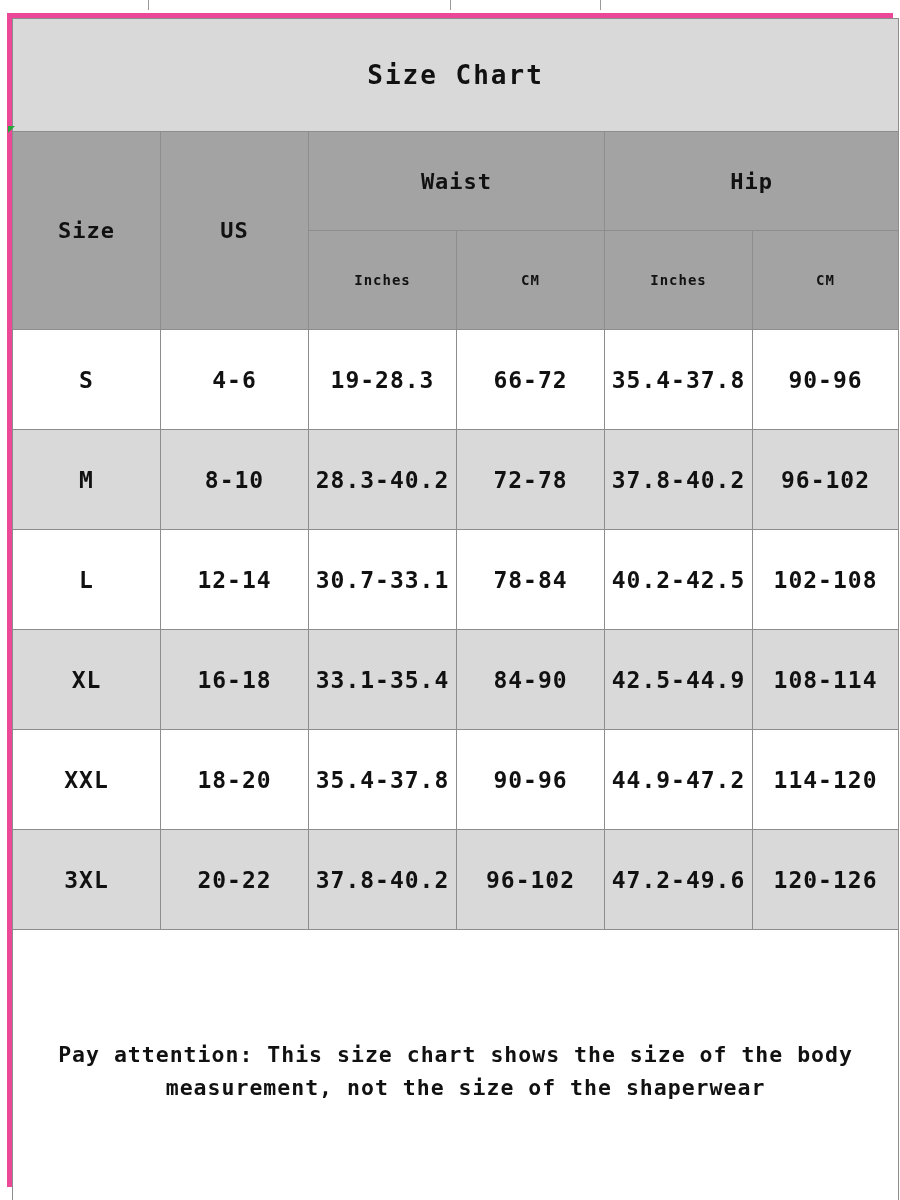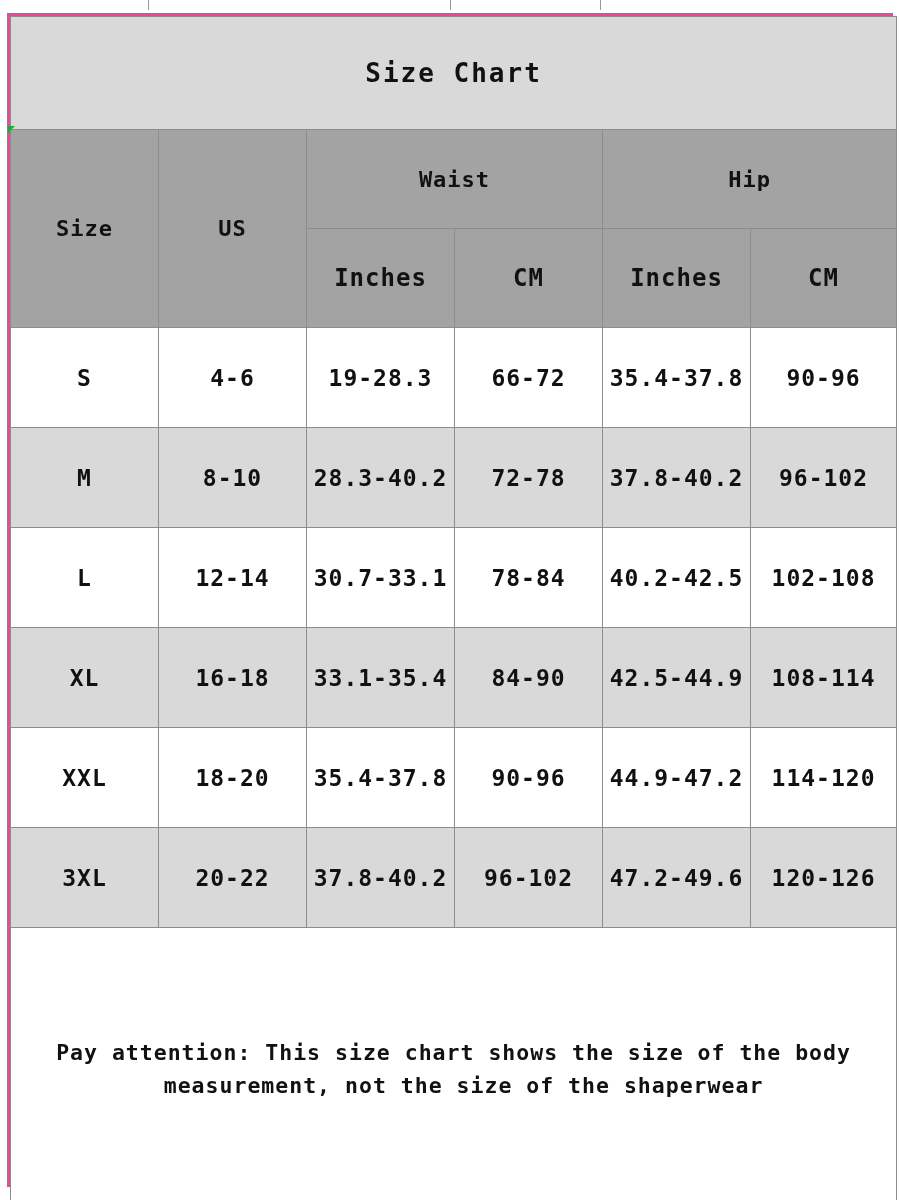--- a/index.html
+++ b/index.html
@@ -30,21 +30,21 @@
   }
   .tick.h { width: 1px; height: 10px; }
 
   .frame {
     position: absolute;
     left: 7px;
     top: 13px;
     width: 886px;
     height: 1174px;
     box-sizing: border-box;
-    border: 3px solid #ec4899;
+    border: 5px solid #ec4899;
     background: #ffffff;
   }
 
   table.size-chart {
     border-collapse: collapse;
     width: 100%;
     table-layout: fixed;
   }
 
   table.size-chart td,
@@ -65,21 +65,21 @@
   }
 
   .head-cell {
     background: #a3a3a3;
     font-size: 22px;
     letter-spacing: 1px;
   }
 
   .head-tall { height: 196px; }
   .head-top  { height: 98px; }
-  .head-sub  { height: 98px; font-size: 24px; }
+  .head-sub  { height: 98px; font-size: 14px; }
 
   .row-cell {
     height: 99px;
     font-size: 23px;
     letter-spacing: 1px;
   }
   tr.shade .row-cell { background: #d9d9d9; }
   tr.plain .row-cell { background: #ffffff; }
 
   .note-cell {

